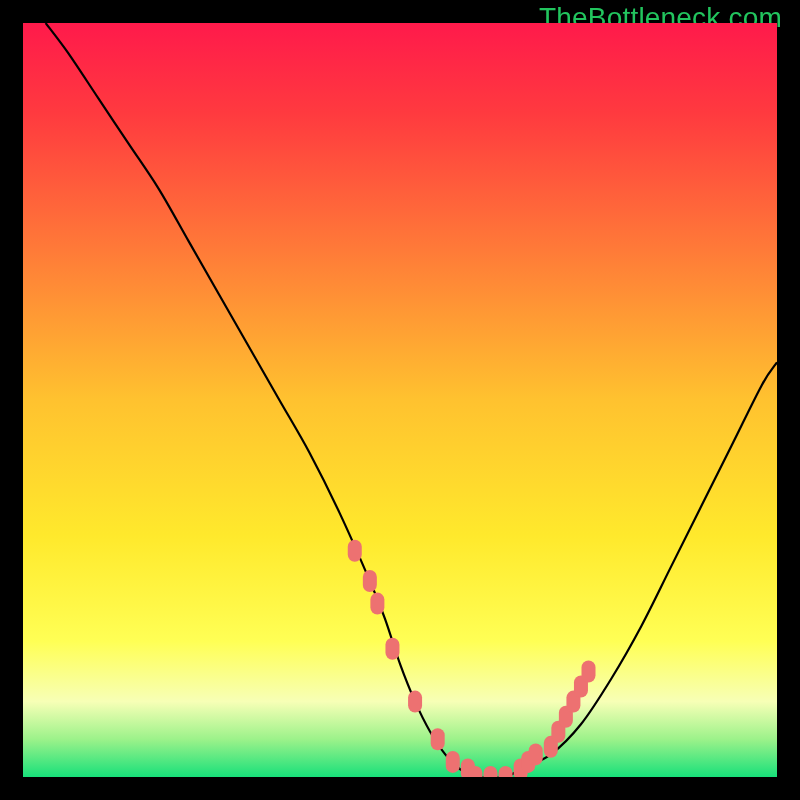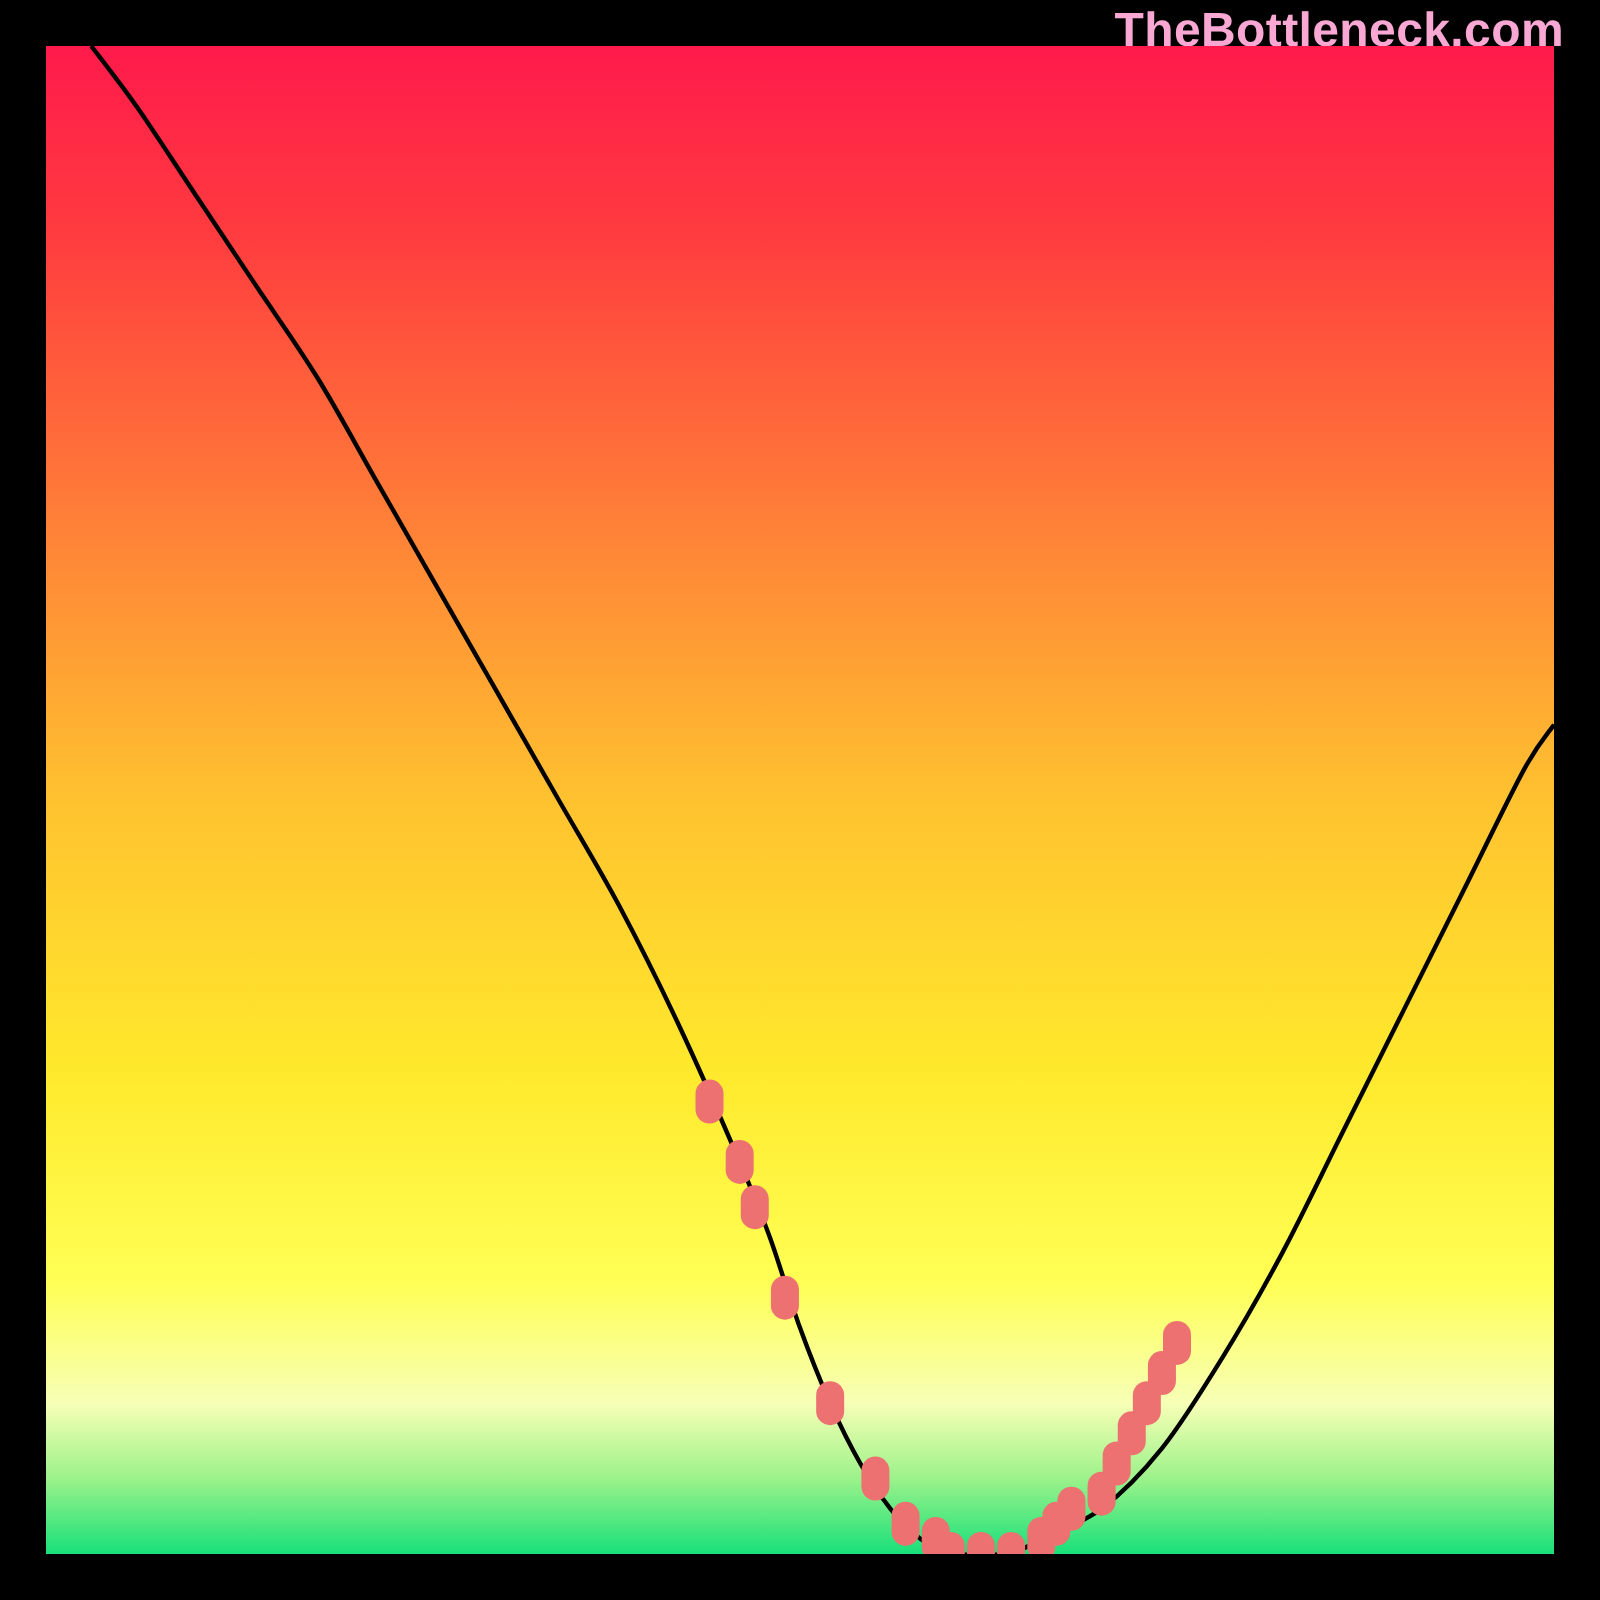--- a/index.html
+++ b/index.html
@@ -13,23 +13,23 @@
     width: 800px;
     height: 800px;
     position: relative;
     background: #000;
   }
   .watermark {
     position: absolute;
     top: 2px;
     right: 18px;
     font-family: Arial, Helvetica, sans-serif;
-    font-size: 24px;
-    font-weight: bold;
-    color: #f9a8d4;
+    font-size: 28px;
+    font-weight: normal;
+    color: #22c55e;
     letter-spacing: 0.2px;
   }
   .plot {
     position: absolute;
     left: 23px;
     top: 23px;
     width: 754px;
     height: 754px;
   }
   .plot svg {

